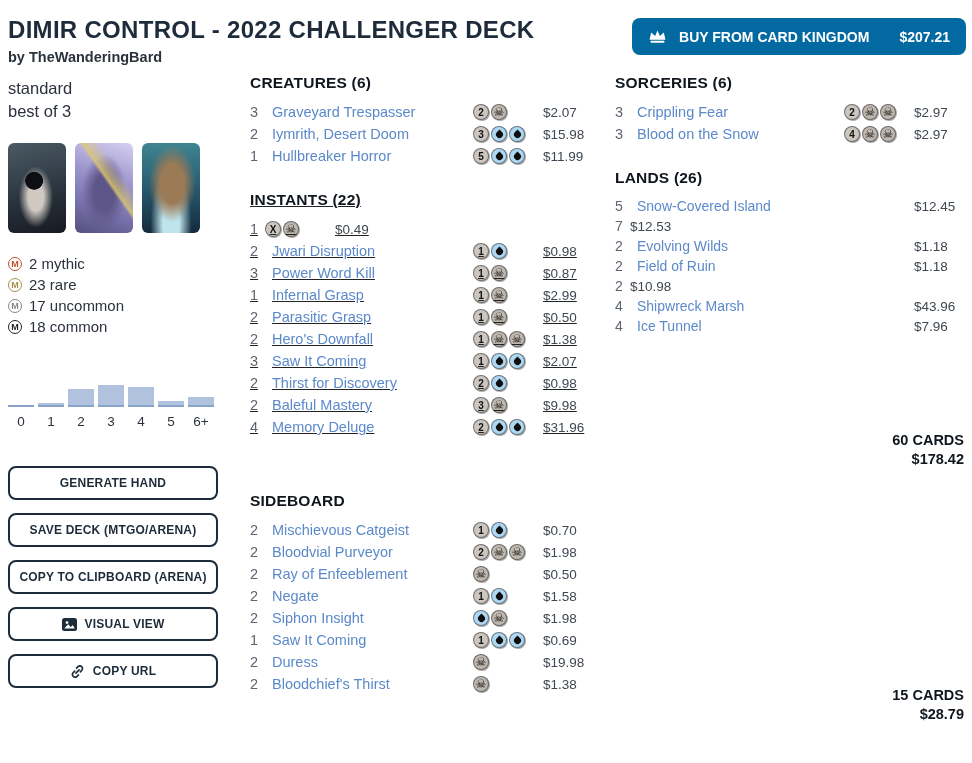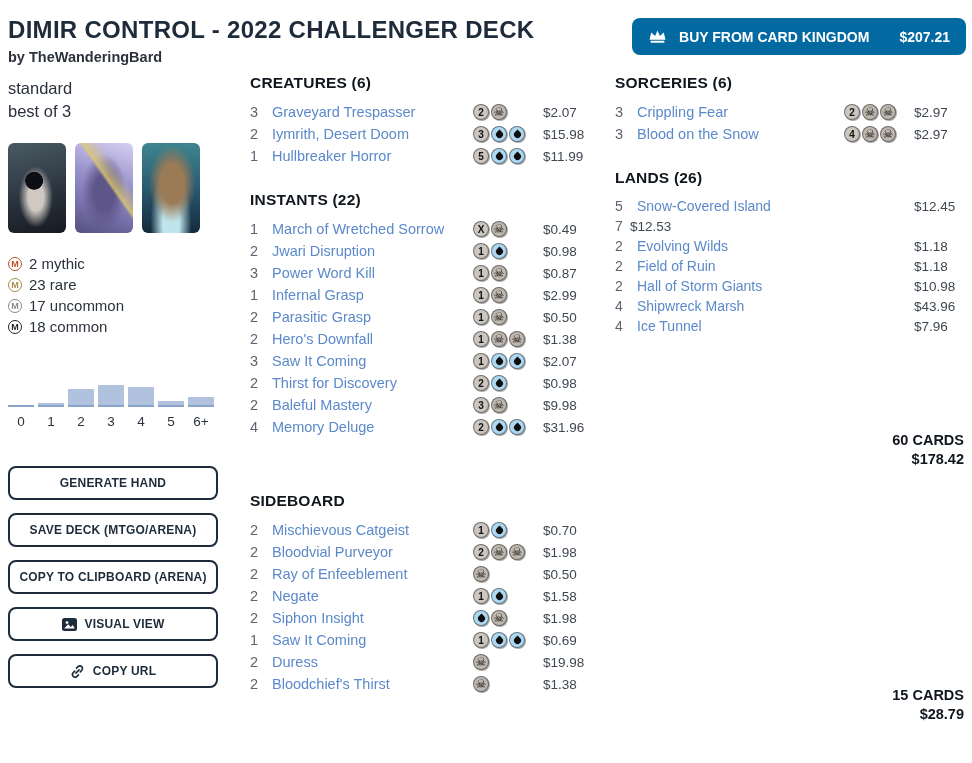--- a/index.html
+++ b/index.html
@@ -68,21 +68,21 @@
 
   .mana-symbol { width:16px; height:16px; border-radius:50%; flex:none; display:inline-flex; align-items:center;
                  justify-content:center; font-size:10px; font-weight:700; color:#15120f;
                  border:1px solid rgba(40,40,40,.55); box-shadow:1px 1px 0 rgba(0,0,0,.35); }
   .mana-generic { background:#cbc6c0; }
   .mana-b { background:#bfb8b0; font-family:"DejaVu Sans", sans-serif; font-size:12px; font-weight:400; line-height:1; }
   .mana-u { background:#aed8f2; }
   .drop { width:7px; height:7px; background:#0e0e0e; border-radius:0 50% 50% 50%; transform:rotate(45deg); margin-top:1px; }
 
   .mid-creatures { margin-top:3px; }
-  .mid-instants { margin-top:24px; }
+  .mid-instants { margin-top:24px;text-decoration:underline; }
   .mid-sideboard { margin-top:54px; }
   .right-sorceries { margin-top:3px; }
   .right-lands { margin-top:24px; }
 
   .total-block { position:absolute; right:2px; text-align:right; font-weight:700; font-size:14.5px;
                  color:#10161d; line-height:19px; }
   .total-main { top:360px; }
   .total-side { top:615px; }
 
   .icon-slot svg { display:block; }
@@ -238,21 +238,20 @@
               </span>
               <span class="card-price">$11.99</span>
             </div>
           </div>
       </div>
       <div class="sec mid-instants">
         <div class="section-title">INSTANTS (22)</div>
         <div class="rows">
             <div class="card-row">
               <span class="card-qty">1</span>
-              <span class="card-name">March of Wretched Sorrow</span>
               <span class="card-mana">
                 <span class="mana-symbol mana-generic">X</span>
                 <span class="mana-symbol mana-b">☠</span>
               </span>
               <span class="card-price">$0.49</span>
             </div>
             <div class="card-row">
               <span class="card-qty">2</span>
               <span class="card-name">Jwari Disruption</span>
               <span class="card-mana">
@@ -481,21 +480,20 @@
               <span class="card-name">Evolving Wilds</span>
               <span class="card-price">$1.18</span>
             </div>
             <div class="card-row">
               <span class="card-qty">2</span>
               <span class="card-name">Field of Ruin</span>
               <span class="card-price">$1.18</span>
             </div>
             <div class="card-row">
               <span class="card-qty">2</span>
-              <span class="card-name">Hall of Storm Giants</span>
               <span class="card-price">$10.98</span>
             </div>
             <div class="card-row">
               <span class="card-qty">4</span>
               <span class="card-name">Shipwreck Marsh</span>
               <span class="card-price">$43.96</span>
             </div>
             <div class="card-row">
               <span class="card-qty">4</span>
               <span class="card-name">Ice Tunnel</span>

